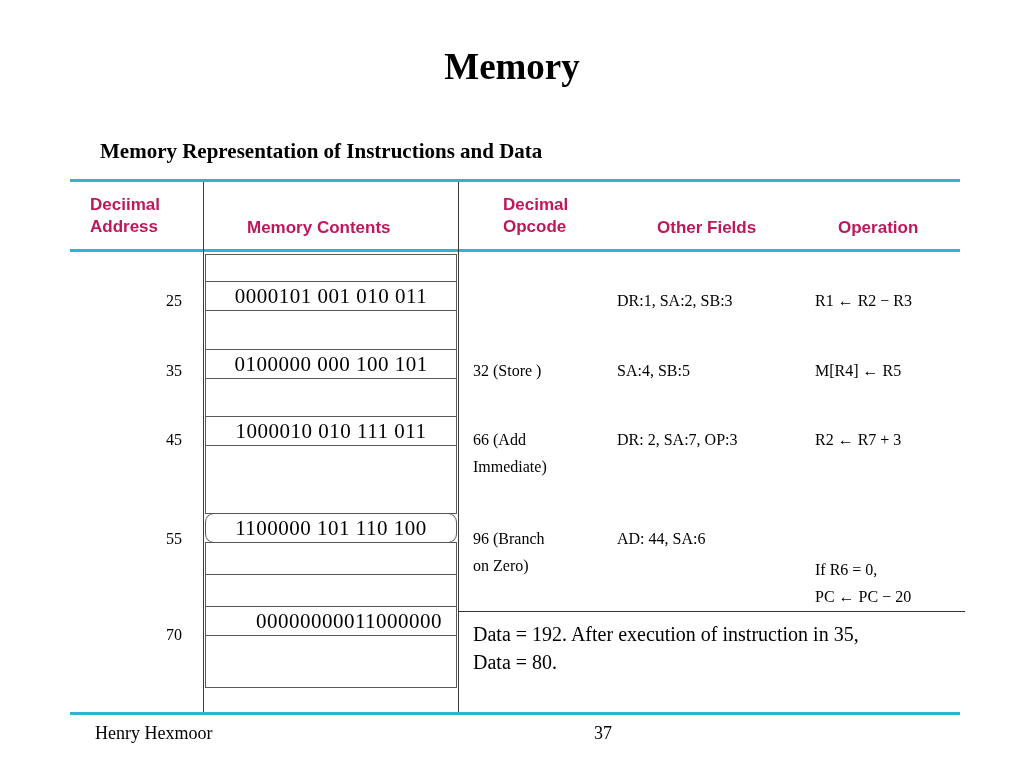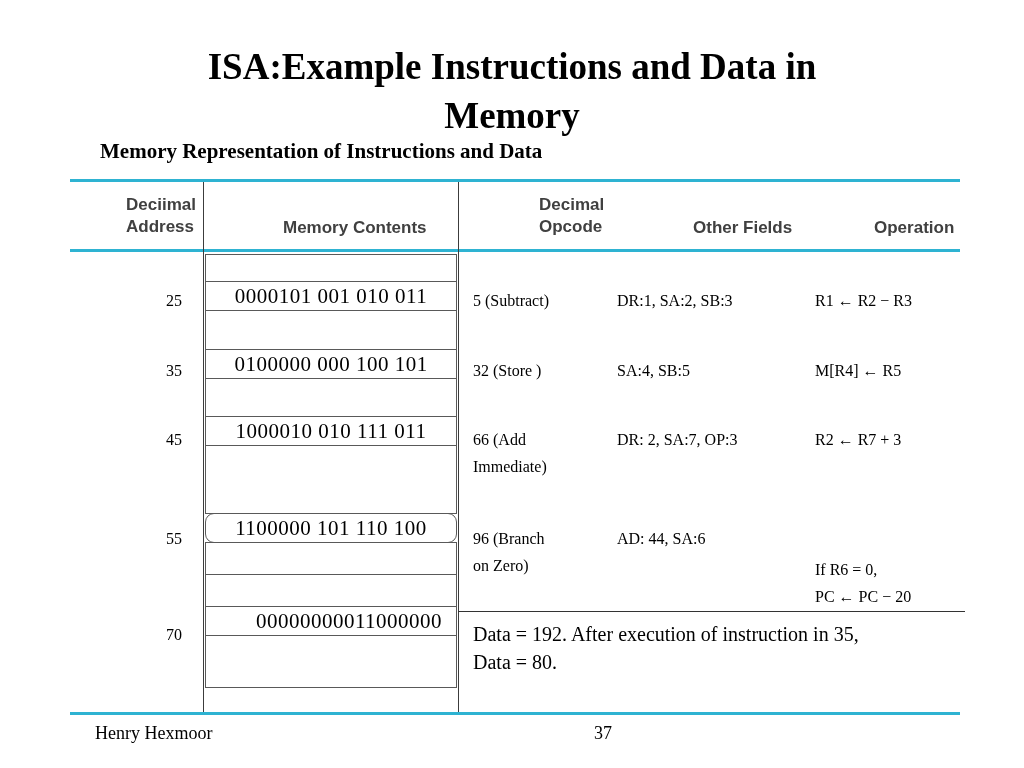--- a/index.html
+++ b/index.html
@@ -14,21 +14,21 @@
   }
   .subtitle {
     position:absolute; top:139px; left:100px;
     font-weight:bold; font-size:21px;
   }
   .hline-cyan { position:absolute; height:3px; background:var(--accent,#2EB3D2); }
   .hline-black { position:absolute; height:1px; background:#333; }
   .vline { position:absolute; width:1px; background:#3c3c3c; }
   .hdr {
     position:absolute; font-family:"Liberation Sans","DejaVu Sans",sans-serif;
-    font-weight:bold; font-size:17px; line-height:22px; color:#404040;margin-left:36px;
+    font-weight:bold; font-size:17px; line-height:22px; color:#be185d;
   }
   .cell { position:absolute; font-size:16px; line-height:27px; }
   .addr { left:70px; width:112px; text-align:right; }
   .opcode { left:473px; width:150px; }
   .other { left:617px; width:200px; }
   .oper { left:815px; width:165px; }
   .note { left:473px; top:620px; width:495px; font-size:20px; line-height:28px; position:absolute; }
   .membox-stack { position:absolute; left:205px; top:255px; width:252px; }
   .membox {
     border:1px solid var(--box_border,#595959); margin-top:-1px;
@@ -36,21 +36,20 @@
     font-size:21px; letter-spacing:0.5px;
   }
   .footer-text { position:absolute; font-size:18px; }
 </style>
 </head>
 <body>
 
 <div class="slide">
 
   <div class="title">
-    <div>ISA:Example Instructions and Data in</div>
     <div>Memory</div>
   </div>
   <div class="subtitle">Memory Representation of Instructions and Data</div>
 
   <div class="hline-cyan" style="left:70px; top:179px; width:890px;"></div>
   <div class="hline-cyan" style="left:70px; top:249px; width:890px;"></div>
   <div class="hline-cyan" style="left:70px; top:712px; width:890px;"></div>
   <div class="vline" style="left:203px; top:182px; height:530px;"></div>
   <div class="vline" style="left:458px; top:182px; height:530px;"></div>
   <div class="hline-black" style="left:458px; top:611px; width:507px;"></div>
@@ -81,21 +80,20 @@
     <div class="membox" style="height:39px;"></div>
     <div class="membox" style="height:30px;">1000010 010 111 011</div>
     <div class="membox" style="height:69px;"></div>
     <div class="membox" style="height:30px;border-radius:9px;">1100000 101 110 100</div>
     <div class="membox" style="height:33px;"></div>
     <div class="membox" style="height:33px;"></div>
     <div class="membox" style="height:30px;padding-left:36px;">00000000011000000</div>
     <div class="membox" style="height:53px;"></div>
   </div>
 
-  <div class="cell opcode" style="top:287px;">5 (Subtract)</div>
   <div class="cell opcode" style="top:357px;">32 (Store )</div>
   <div class="cell opcode" style="top:426px;">
     <div>66 (Add</div>
     <div>Immediate)</div>
   </div>
   <div class="cell opcode" style="top:525px;">
     <div>96 (Branch</div>
     <div>on Zero)</div>
   </div>
 

